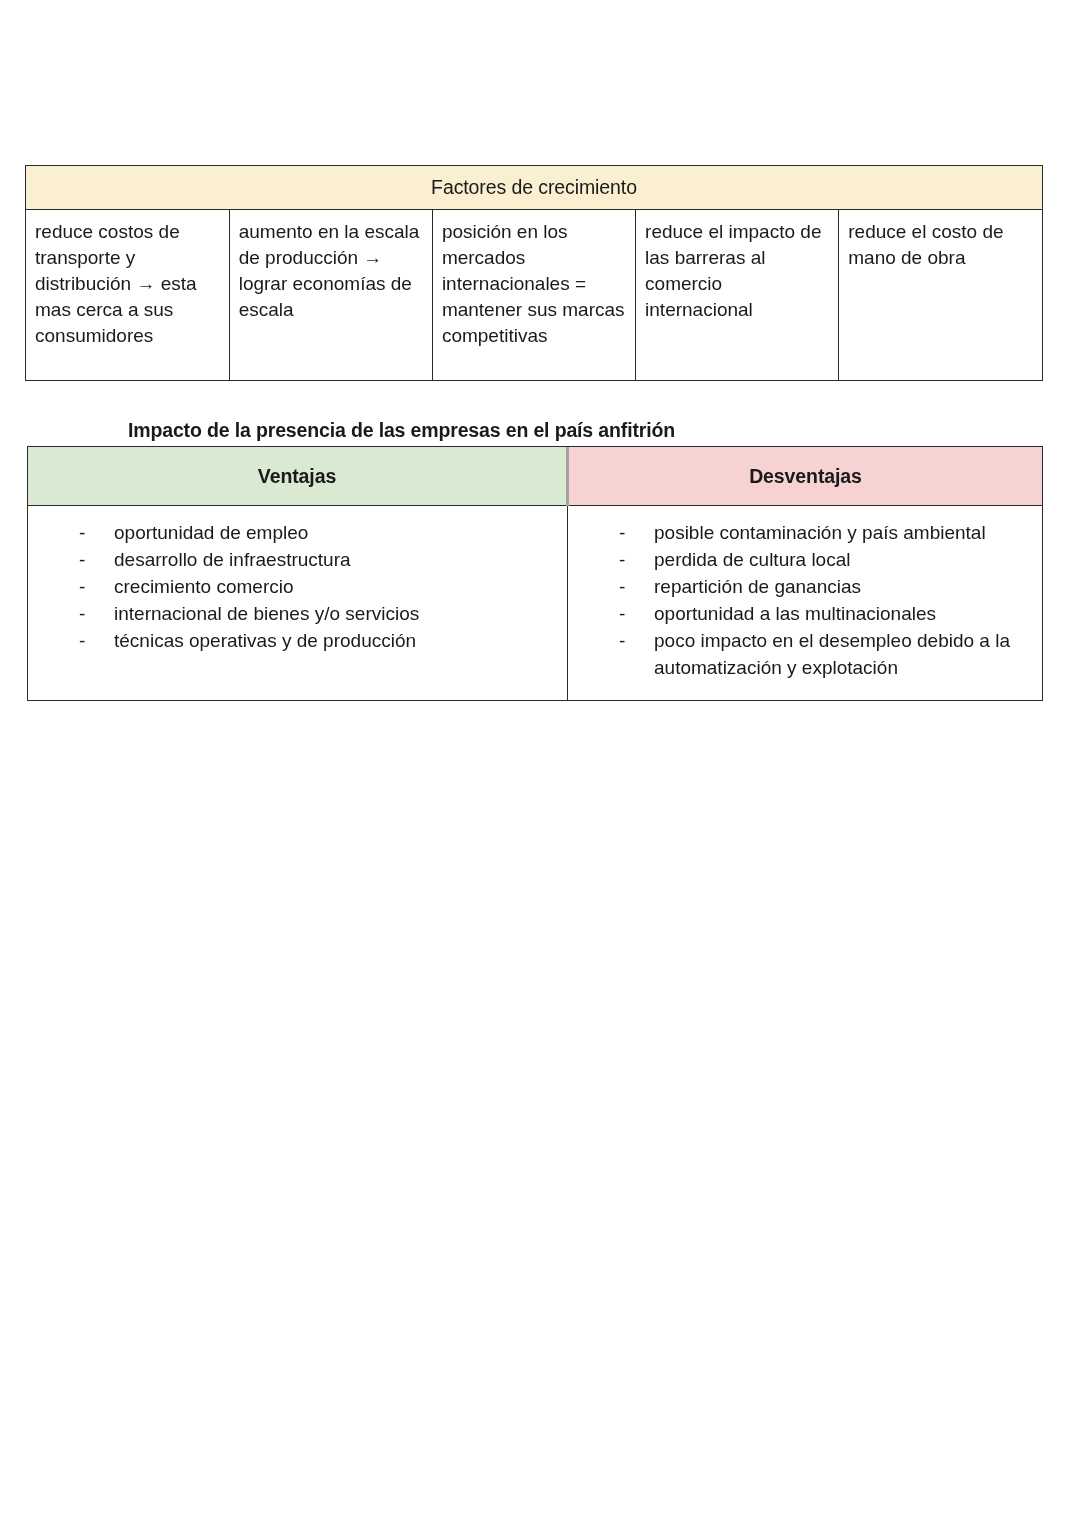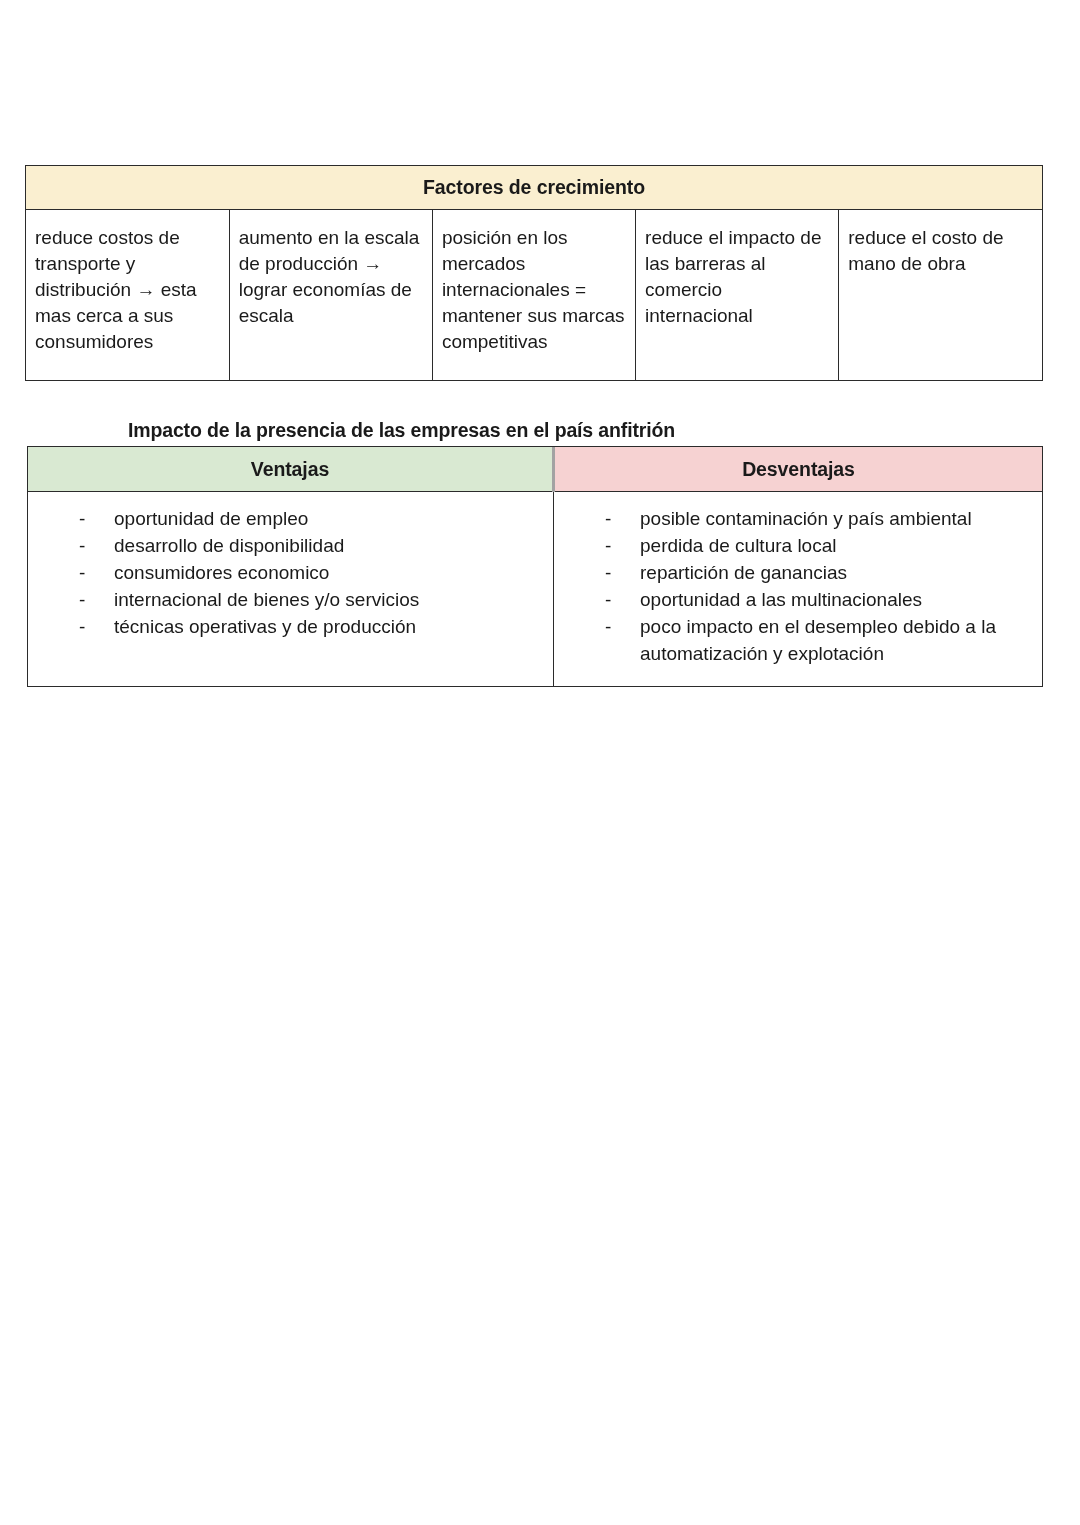--- a/index.html
+++ b/index.html
@@ -29,30 +29,30 @@
   #growth-factors-table table {
     border-collapse: collapse;
     width: 100%;
     table-layout: fixed;
   }
   #growth-factors-table .hdr-row th {
     background: #faefd0;
     border-bottom: 1px solid #2b2b2b;
     height: 43px;
     font-size: 19.5px;
-    font-weight: bold;
+    font-weight: normal;
     text-align: center;
     letter-spacing: -0.1px;
     padding: 0;
     vertical-align: middle;
   }
   #growth-factors-table td {
     border-left: 1px solid #2b2b2b;
     vertical-align: top;
-    padding: 15px 8px 10px 9px;
+    padding: 9px 8px 10px 9px;
     font-size: 19px;
     line-height: 26px;
     height: 170px;
     box-sizing: border-box;
     word-wrap: break-word;
   }
   #growth-factors-table td:first-child {
     border-left: none;
   }
 
@@ -81,21 +81,21 @@
     width: 100%;
     table-layout: fixed;
   }
   #impact-table th {
     height: 44px;
     font-size: 19.5px;
     font-weight: bold;
     text-align: center;
     vertical-align: middle;
     border-bottom: 1px solid #2b2b2b;
-    padding: 0;
+    padding: 7px;
     letter-spacing: -0.1px;
   }
   #impact-table th.advantages-head { background: #d9e9d2; }
   #impact-table th.disadvantages-head { background: #f6d2d2; border-left: 3px solid #a3a3a3; }
   #impact-table td {
     vertical-align: top;
     padding: 14px 10px 18px 10px;
     height: 175px;
     box-sizing: border-box;
   }
@@ -154,25 +154,25 @@
     <tbody>
       <tr>
         <td class="advantages-cell">
           <ul class="dash-list">
             <li>
               <span class="dash-marker">-</span>
               <span>oportunidad de empleo</span>
             </li>
             <li>
               <span class="dash-marker">-</span>
-              <span>desarrollo de disponibilidad</span>
-            </li>
-            <li>
-              <span class="dash-marker">-</span>
-              <span>consumidores economico</span>
+              <span>desarrollo de infraestructura</span>
+            </li>
+            <li>
+              <span class="dash-marker">-</span>
+              <span>crecimiento comercio</span>
             </li>
             <li>
               <span class="dash-marker">-</span>
               <span>internacional de bienes y/o servicios</span>
             </li>
             <li>
               <span class="dash-marker">-</span>
               <span>técnicas operativas y de producción</span>
             </li>
           </ul>

